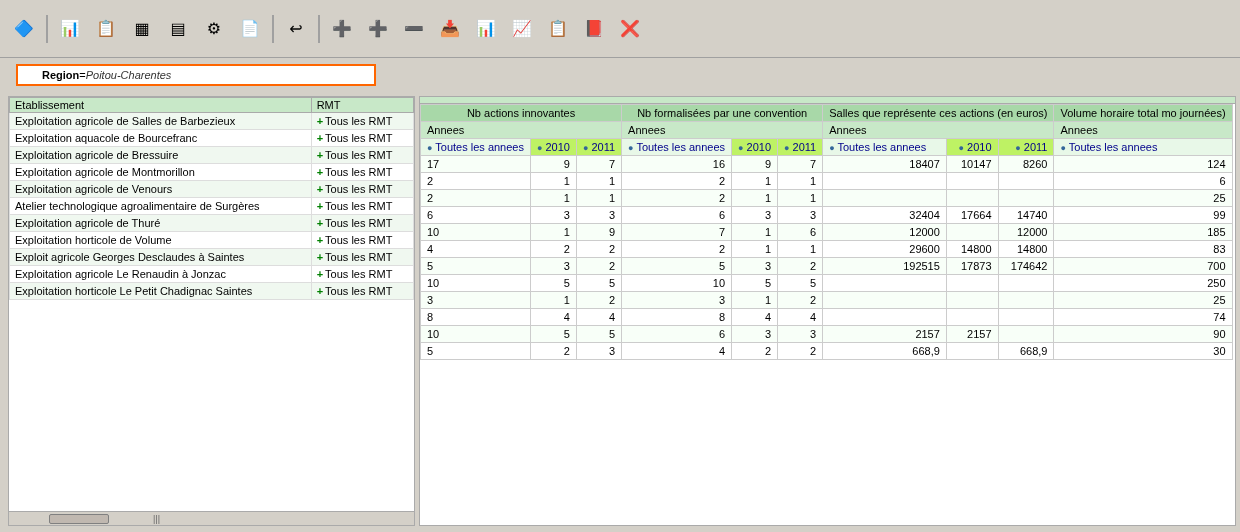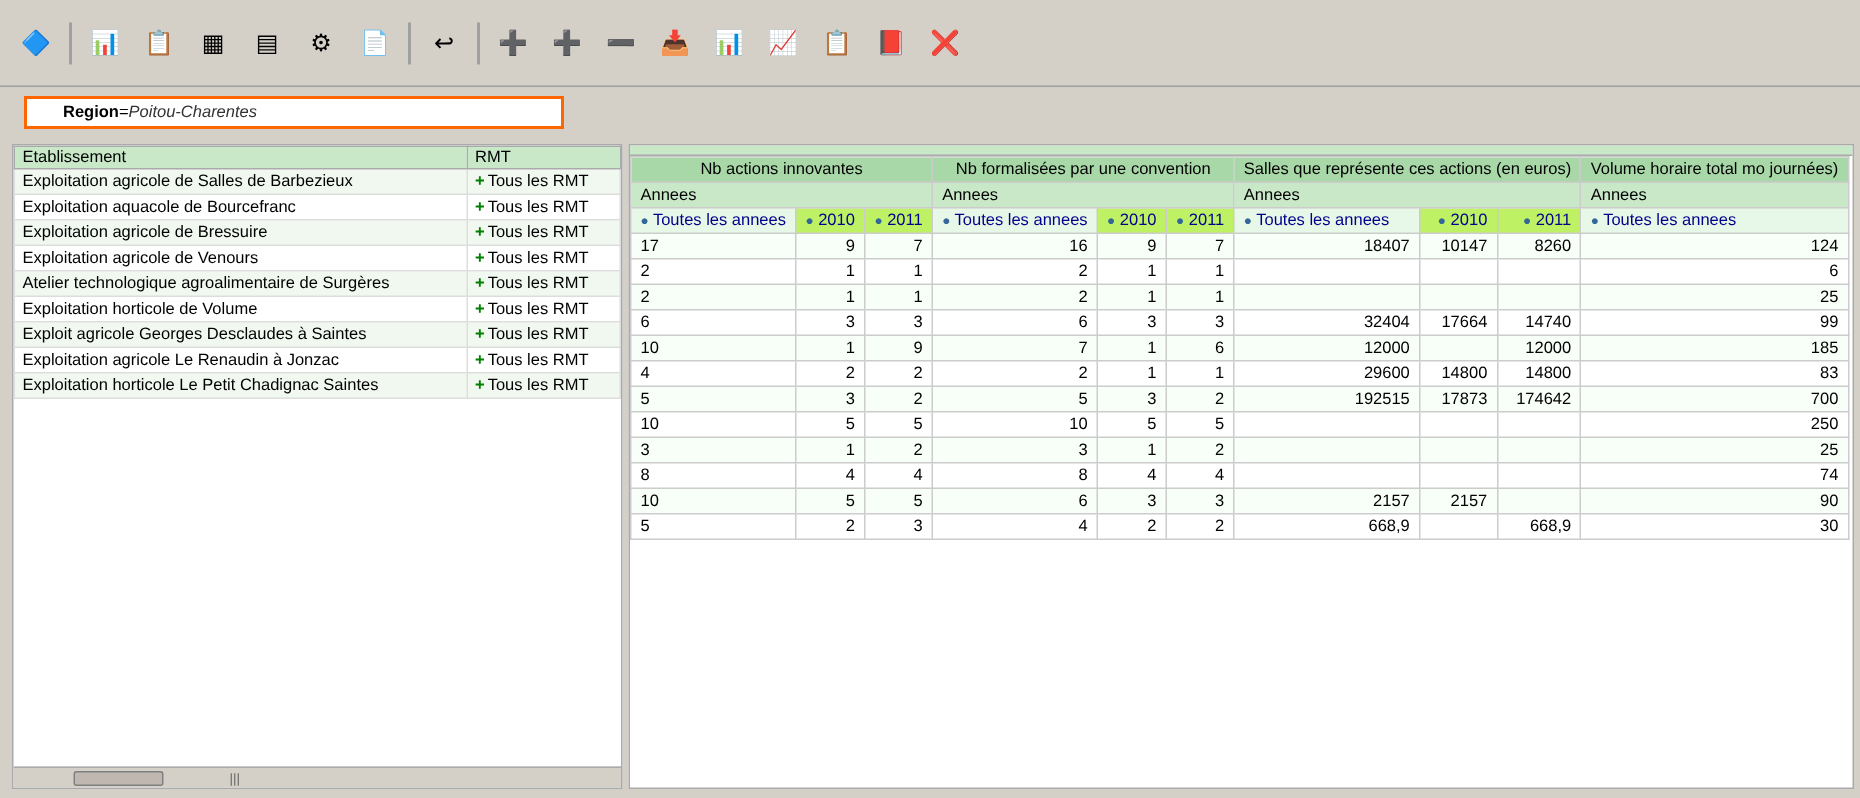--- a/index.html
+++ b/index.html
@@ -229,25 +229,33 @@
             </tr>
             <tr>
               <td>Exploitation aquacole de Bourcefranc</td>
               <td><span class="expand-icon">+</span>Tous les RMT</td>
             </tr>
             <tr>
               <td>Exploitation agricole de Bressuire</td>
               <td><span class="expand-icon">+</span>Tous les RMT</td>
             </tr>
             <tr>
+              <td>Exploitation agricole de Montmorillon</td>
+              <td><span class="expand-icon">+</span>Tous les RMT</td>
+            </tr>
+            <tr>
               <td>Exploitation agricole de Venours</td>
               <td><span class="expand-icon">+</span>Tous les RMT</td>
             </tr>
             <tr>
               <td>Atelier technologique agroalimentaire de Surgères</td>
+              <td><span class="expand-icon">+</span>Tous les RMT</td>
+            </tr>
+            <tr>
+              <td>Exploitation agricole de Thuré</td>
               <td><span class="expand-icon">+</span>Tous les RMT</td>
             </tr>
             <tr>
               <td>Exploitation horticole de Volume</td>
               <td><span class="expand-icon">+</span>Tous les RMT</td>
             </tr>
             <tr>
               <td>Exploit agricole Georges Desclaudes à Saintes</td>
               <td><span class="expand-icon">+</span>Tous les RMT</td>
             </tr>

